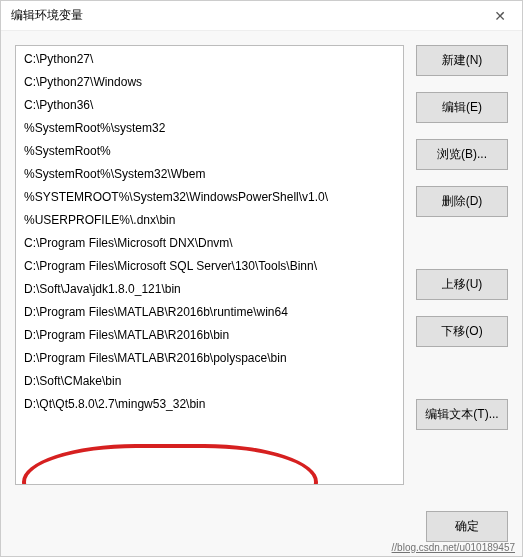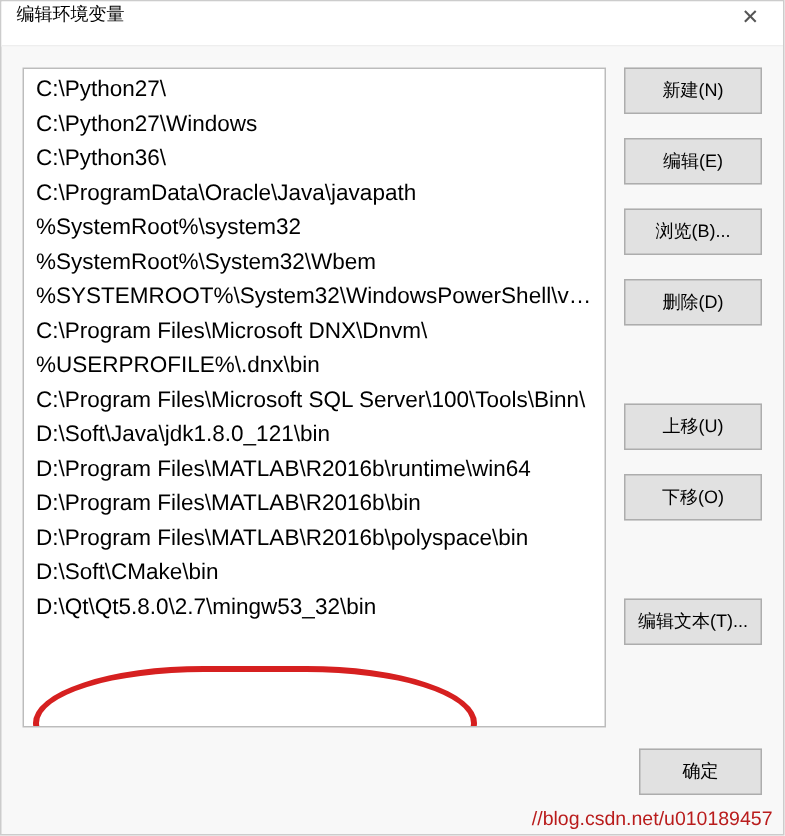--- a/index.html
+++ b/index.html
@@ -18,20 +18,21 @@
     height: 557px;
     border: 1px solid #ccc;
     background: #f8f8f8;
     display: flex;
     flex-direction: column;
     position: relative;
   }
   .titlebar {
     height: 30px;
     display: flex;
+    align-items: center;
     justify-content: space-between;
     padding: 0 10px;
     background: #fff;
     border-bottom: 1px solid #eee;
   }
   .close-icon {
     font-size: 14px;
     color: #555;
     cursor: pointer;
     padding: 2px 6px;
@@ -51,21 +52,21 @@
     position: relative;
     padding: 2px 0;
   }
   .list-item {
     padding: 2px 8px;
     color: #000;
     white-space: nowrap;
     overflow: hidden;
     text-overflow: ellipsis;
     line-height: 19px;
-    font-size: 15px;
+    font-size: 12px;
     cursor: default;
   }
   .side {
     width: 92px;
     display: flex;
     flex-direction: column;
   }
   .btn {
     height: 31px;
     margin-bottom: 8px;
@@ -76,65 +77,66 @@
     color: #000;
   }
   .gap-small { height: 8px; }
   .gap-large { height: 44px; }
   .footer {
     display: flex;
     justify-content: flex-end;
     gap: 10px;
     padding: 10px 14px 14px 14px;
   }
-  .footer .btn { width: 82px; margin-bottom: 12px; }
+  .footer .btn { width: 82px; margin-bottom: 0; }
   .red-circle {
     position: absolute;
     border: 4px solid #d62020;
     border-radius: 50% / 65%;
     left: 6px;
     top: 398px;
     width: 296px;
     height: 76px;
     pointer-events: none;
   }
   .watermark {
     position: absolute;
     right: 8px;
     bottom: 4px;
-    color: #b91c1c;
-    font-size: 13px;
+    color: #737373;
+    font-size: 10px;
     font-family: Arial, sans-serif;
     pointer-events: none;
+    text-decoration: underline;
   }
 </style>
 </head>
 <body>
 
 <div class="dialog">
 
   <div class="titlebar">
     <span>编辑环境变量</span>
     <span class="close-icon">✕</span>
   </div>
 
   <div class="body">
 
     <div class="listbox" id="listbox">
       <div class="red-circle"></div>
     <div class="list-item">C:\Python27\</div>
         <div class="list-item">C:\Python27\Windows</div>
         <div class="list-item">C:\Python36\</div>
-        <div class="list-item">C:\ProgramData\Oracle\Java\javapath</div>
         <div class="list-item">%SystemRoot%\system32</div>
+        <div class="list-item">%SystemRoot%</div>
         <div class="list-item">%SystemRoot%\System32\Wbem</div>
         <div class="list-item">%SYSTEMROOT%\System32\WindowsPowerShell\v1.0\</div>
+        <div class="list-item">%USERPROFILE%\.dnx\bin</div>
         <div class="list-item">C:\Program Files\Microsoft DNX\Dnvm\</div>
-        <div class="list-item">%USERPROFILE%\.dnx\bin</div>
-        <div class="list-item">C:\Program Files\Microsoft SQL Server\100\Tools\Binn\</div>
+        <div class="list-item">C:\Program Files\Microsoft SQL Server\130\Tools\Binn\</div>
         <div class="list-item">D:\Soft\Java\jdk1.8.0_121\bin</div>
         <div class="list-item">D:\Program Files\MATLAB\R2016b\runtime\win64</div>
         <div class="list-item">D:\Program Files\MATLAB\R2016b\bin</div>
         <div class="list-item">D:\Program Files\MATLAB\R2016b\polyspace\bin</div>
         <div class="list-item">D:\Soft\CMake\bin</div>
         <div class="list-item">D:\Qt\Qt5.8.0\2.7\mingw53_32\bin</div>
       </div>
 
     <div class="side">
       <button class="btn">新建(N)</button>

